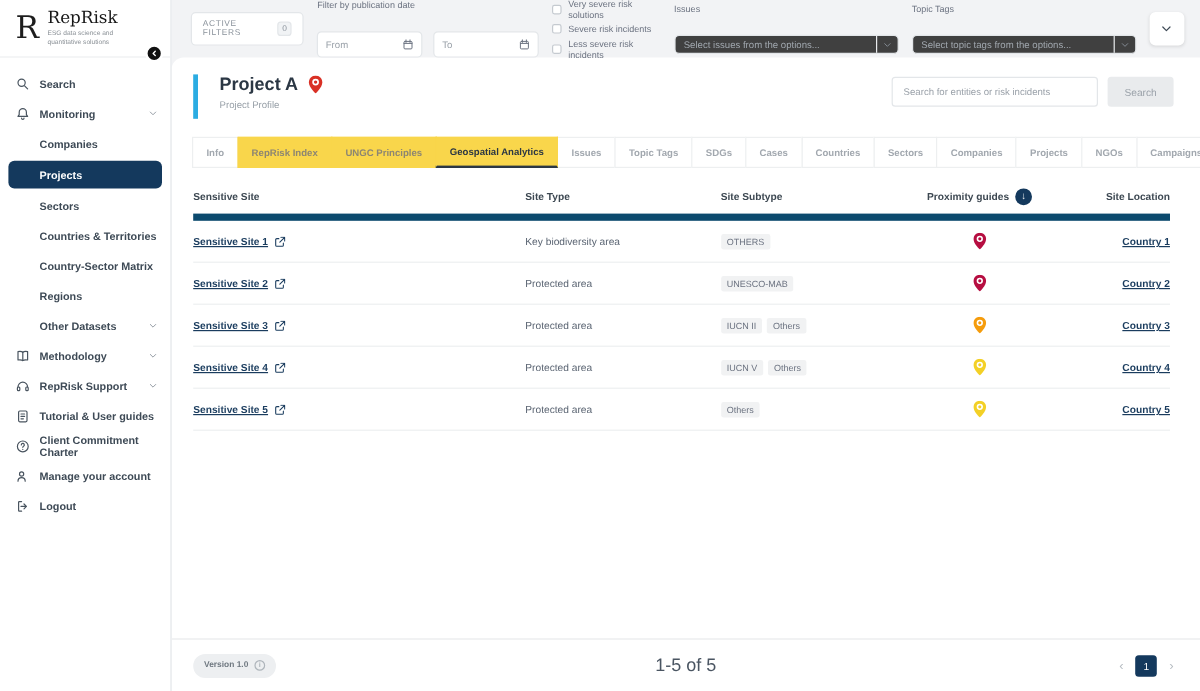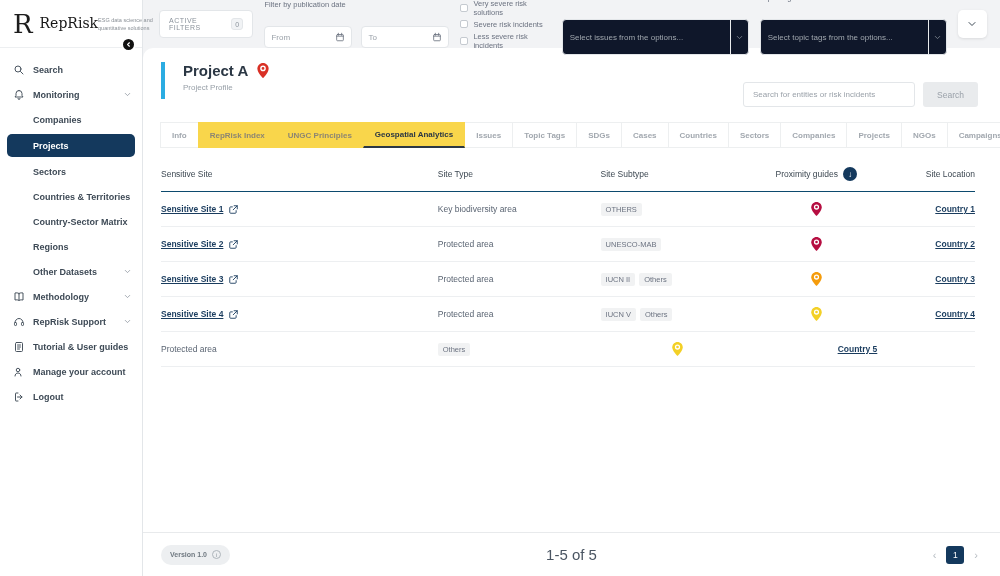--- a/index.html
+++ b/index.html
@@ -9,21 +9,21 @@
     background:#F2F3F5; position:relative; overflow:hidden;
     color:#3E4A56;
   }
   svg { display:block; }
   .icn { stroke:currentColor; fill:none; stroke-width:2; stroke-linecap:round; stroke-linejoin:round; }
 
   
   .sidebar { position:absolute; left:0; top:0; width:143px; height:576px; background:#fff; border-right:1px solid #E3E6E9; z-index:3; }
   .logo-row { display:flex; align-items:center; gap:7px; padding:8px 6px 8px 13px; border-bottom:1px solid #EDEFF1; height:48px; }
   .logo-r { font-family:"DejaVu Serif", serif; font-size:26px; color:#1d1d1d; line-height:1; }
-  .brand-col { display:flex; flex-direction:row;justify-content:flex-end; }
+  .brand-col { display:flex; flex-direction:column;justify-content:flex-end; }
   .brand { font-family:"DejaVu Serif", serif; font-size:14px; color:#161616; }
   .tagline { font-size:5.5px; color:#8a9096; margin-top:2px; line-height:1.35; width:60px; }
   .collapse-toggle { position:absolute; left:121px; top:37px; width:15px; height:15px; border-radius:50%;
     background:#111; border:2px solid #fff; color:#fff; display:flex; align-items:center; justify-content:center;
     font-size:8px; z-index:4; cursor:pointer; }
   .nav { padding-top:9px; }
   .nav-item { display:flex; align-items:center; gap:8px; height:25px; padding:0 10px 0 13px;
     font-size:9px; font-weight:bold; color:#3E4A56; cursor:pointer; }
   .nav-item .nicon { width:12px; height:12px; color:#49545F; flex:0 0 12px; }
   .nav-item .chev { margin-left:auto; width:9px; height:9px; color:#8A929B; }
@@ -40,56 +40,56 @@
   .flabel { font-size:7.5px; color:#6B7280; }
   .dates { display:flex; gap:9px; }
   .dinput-wrap { width:88px; height:22px; background:#fff; border:1px solid #E3E6E9; border-radius:4px;
     display:flex; align-items:center; padding:0 6px; color:#9AA1A9; }
   .dinput-wrap input { border:none; outline:none; width:60px; font-size:8px; color:#6B7280; font-family:inherit; }
   .dinput-wrap input::placeholder { color:#9AA1A9; }
   .cal { width:10px; height:10px; margin-left:auto; color:#6B7280; }
   .sev { display:flex; flex-direction:column; gap:3px; }
   .sev-item { display:flex; align-items:center; gap:5px; font-size:7.5px; color:#6B7280; cursor:pointer; }
   .cb { width:8px; height:8px; border:1px solid #C5CAD0; border-radius:2px; background:#fff; flex:0 0 8px; }
-  .select { width:187px; height:36px; background:#0f172a; border:1px solid #E3E6E9; border-radius:4px;
+  .select { width:187px; height:16px; background:#404040; border:1px solid #E3E6E9; border-radius:4px;
     display:flex; align-items:center; font-size:8px; color:#A0A7AE; padding-left:7px; cursor:pointer;justify-content:flex-end; }
   .select .sel-chev { margin-left:auto; border-left:1px solid #E9EBED; height:100%; width:18px;
     display:flex; align-items:center; justify-content:center; color:#8A929B; }
   .sel-chev svg, .chev svg { width:100%; height:100%; }
   .tb-collapse { margin-left:auto; margin-right:13px; width:32px; height:28px; background:#fff; border-radius:5px;
     box-shadow:0 1px 3px rgba(0,0,0,.1); display:flex; align-items:center; justify-content:center; color:#3E4A56; cursor:pointer; }
   .tb-collapse svg { width:12px; height:12px; }
 
   
   .card { position:absolute; left:143px; top:48px; right:0; bottom:0; background:#fff; border-top-left-radius:10px; z-index:1; }
   .chead { display:flex; align-items:flex-start; justify-content:space-between; padding:14px 22px 0 18px; }
   .title-wrap { display:flex; gap:18px; }
   .accent { width:4px; height:37px; background:#2BACE2; }
   .title-row { display:flex; align-items:center; gap:9px; }
   .title { font-size:15px; font-weight:bold; color:#2B3744; }
   .title-pin { width:12px; height:15px; }
   .subtitle { font-size:8px; color:#98A0A8; margin-top:4px; }
-  .search-wrap { display:flex; gap:8px; margin-top:20px;padding-left:48px; }
+  .search-wrap { display:flex; gap:8px; margin-top:2px;padding-left:48px; }
   .search-input { width:172px; height:25px; border:1px solid #E3E6E9; border-radius:3px; font-size:8px;
     color:#6B7280; padding:0 9px; outline:none; font-family:inherit; }
   .search-input::placeholder { color:#9AA1A9; }
   .search-btn { width:55px; height:25px; background:#E9EBED; border:none; border-radius:3px; font-size:8.5px;
     color:#9AA1A9; cursor:pointer; font-family:inherit; }
 
   
   .tabs { display:flex; align-items:center; margin:15px 0 0 18px; }
   .tab { height:26px; padding:0 11px; display:flex; align-items:center; font-size:8px; font-weight:bold;
     color:#A2A8AF; background:#fff; border:1px solid #EDEFF0; margin-left:-1px; cursor:pointer; white-space:nowrap; }
   .tab.highlighted { background:#F9D64B; border-color:#F9D64B; color:#8D8672; z-index:1; }
   .tab.active { background:#F9D64B; border-color:#F9D64B; color:#2B3744; border-bottom:2px solid #2B3744; z-index:1; }
 
   
   .table { margin:9px 25px 0 18px; }
   .thead, .trow { display:grid; grid-template-columns:34% 20% 19% 15% 12%; align-items:center; }
-  .thead { height:35px; border-bottom:1px solid #0c4a6e; font-size:8.5px; font-weight:normal; color:#3D4852; }
+  .thead { height:35px; border-bottom:6px solid #0c4a6e; font-size:8.5px; font-weight:bold; color:#3D4852; }
   .th-prox { text-align:center; display:flex; align-items:center; justify-content:center; gap:5px; }
   .sort-pill { width:14px; height:14px; border-radius:50%; background:#14395D; color:#fff;
     display:inline-flex; align-items:center; justify-content:center; font-size:8px; cursor:pointer; }
   .th-loc { text-align:right; }
   .trow { height:35px; border-bottom:1px solid #EDEFF1; font-size:8.5px; }
   .td-site { display:flex; align-items:center; gap:6px; }
   .site-link, .country-link { color:#1A3C5E; font-weight:bold; text-decoration:underline; cursor:pointer; font-size:8.5px; }
   .ext-icon { width:9px; height:9px; color:#1A3C5E; cursor:pointer; }
   .td-type { color:#5A6472; }
   .td-subtype { display:flex; gap:4px; }
@@ -207,20 +207,30 @@
           <svg viewBox="0 0 24 24" class="icn">
             <rect x="5" y="3" width="14" height="18" rx="2"></rect>
             <path d="M9 8h6M9 12h6M9 16h4"></path>
           </svg>
         </span>
       <span>Tutorial &amp; User guides</span>
     </div>
     <div class="nav-item">
       <span class="nicon">
           <svg viewBox="0 0 24 24" class="icn">
+            <circle cx="12" cy="12" r="9"></circle>
+            <path d="M9.5 9.5a2.5 2.5 0 1 1 3.7 2.2c-.9.5-1.2 1-1.2 1.8"></path>
+            <path d="M12 17v.01"></path>
+          </svg>
+        </span>
+      <span>Client Commitment Charter</span>
+    </div>
+    <div class="nav-item">
+      <span class="nicon">
+          <svg viewBox="0 0 24 24" class="icn">
             <circle cx="10" cy="8" r="3.5"></circle>
             <path d="M4 20c0-3.5 2.6-6 6-6s6 2.5 6 6"></path>
           </svg>
         </span>
       <span>Manage your account</span>
     </div>
     <div class="nav-item">
       <span class="nicon">
           <svg viewBox="0 0 24 24" class="icn">
             <path d="M10 4H6a1 1 0 0 0-1 1v14a1 1 0 0 0 1 1h4"></path>
@@ -447,20 +457,27 @@
       <div class="td-prox">
         <svg class="row-pin" viewBox="0 0 24 32">
             <path class="pin-fill" fill="#F3D026" d="M12 0C5.4 0 0 5.4 0 12c0 9 12 20 12 20s12-11 12-20C24 5.4 18.6 0 12 0z"></path>
             <circle cx="12" cy="11.5" r="4.5" fill="none" stroke="#fff" stroke-width="3"></circle>
           </svg>
       </div>
       <div class="td-loc"><a class="country-link">Country 4</a></div>
     </div>
 
     <div class="trow">
+      <div class="td-site">
+        <a class="site-link">Sensitive Site 5</a>
+        <svg class="ext-icon icn" viewBox="0 0 12 12" style="stroke-width:1.2">
+            <path d="M4.5 2.5H2.2A1.2 1.2 0 0 0 1 3.7v6.1A1.2 1.2 0 0 0 2.2 11h6.1a1.2 1.2 0 0 0 1.2-1.2V7.5"></path>
+            <path d="M6.8 1H11v4.2M11 1 5.6 6.4"></path>
+          </svg>
+      </div>
       <div class="td-type">Protected area</div>
       <div class="td-subtype">
         <span class="badge">Others</span>
 
       </div>
       <div class="td-prox">
         <svg class="row-pin" viewBox="0 0 24 32">
             <path class="pin-fill" fill="#F3D026" d="M12 0C5.4 0 0 5.4 0 12c0 9 12 20 12 20s12-11 12-20C24 5.4 18.6 0 12 0z"></path>
             <circle cx="12" cy="11.5" r="4.5" fill="none" stroke="#fff" stroke-width="3"></circle>
           </svg>

